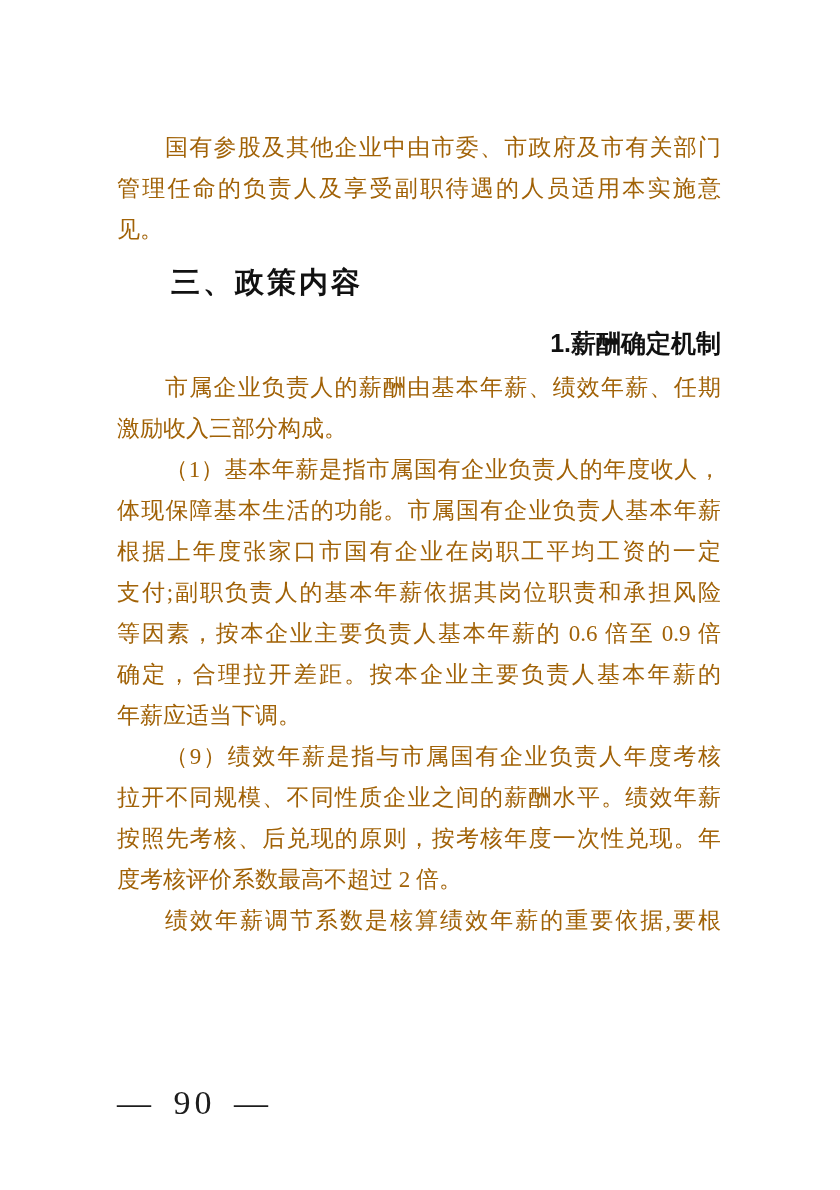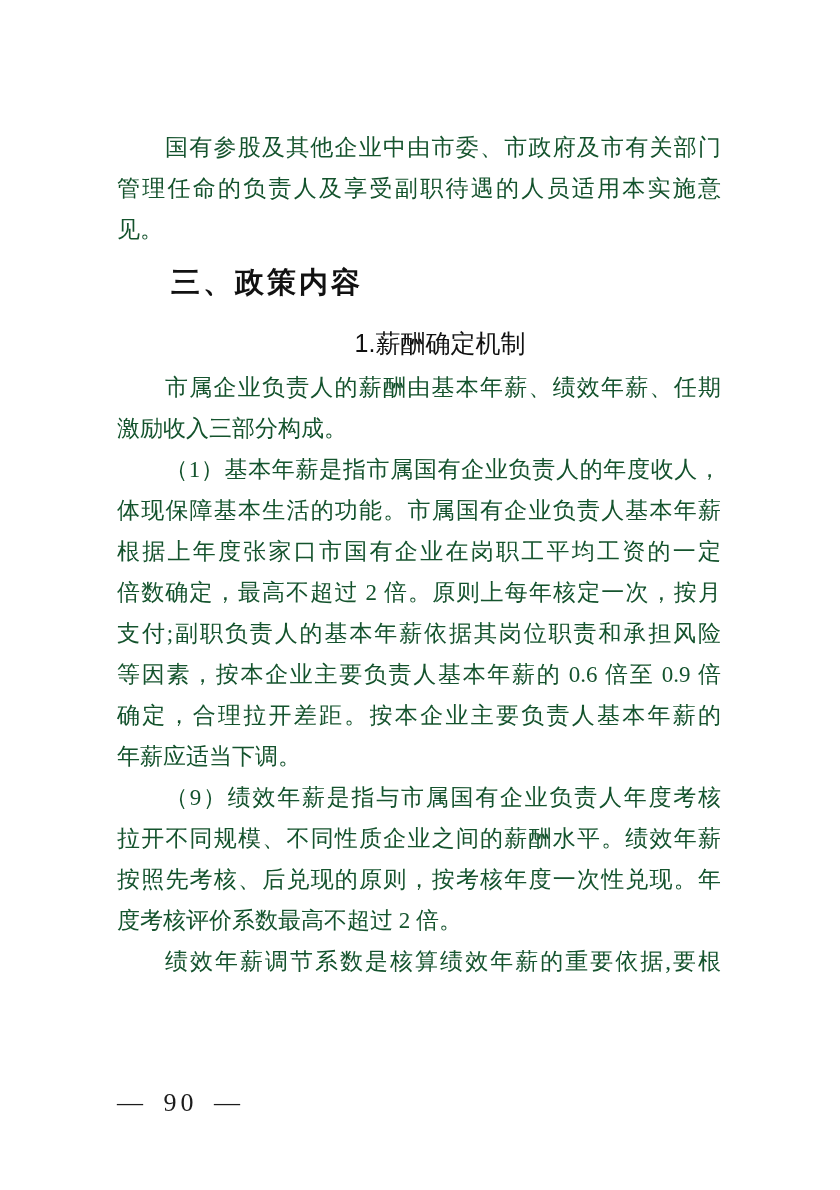--- a/index.html
+++ b/index.html
@@ -25,21 +25,21 @@
   .para {
     margin: 0;
     padding: 0;
   }
   .line {
     font-family: "Liberation Serif", "DejaVu Serif", serif;
     font-size: 23px;
     line-height: 41px;
     height: 41px;
     overflow: hidden;
-    color: #14532d;
+    color: #a16207;
     text-align: justify;
     text-align-last: justify;
     white-space: normal;
   }
   .line.last {
     text-align-last: left;
   }
   .line.indent {
     text-indent: 48px;
   }
@@ -49,35 +49,35 @@
     font-size: 29px;
     line-height: 48px;
     height: 48px;
     margin: 8px 0 14px 54px;
     letter-spacing: 3px;
     color: #111111;
     text-align: left;
   }
   .h2 {
     font-family: "Liberation Sans", "DejaVu Sans", sans-serif;
-    font-weight: normal;
+    font-weight: bold;
     font-size: 25px;
     line-height: 47px;
     height: 47px;
     margin: 0 0 0 42px;
     letter-spacing: 0px;
     color: #111111;
-    text-align: center;
+    text-align: right;
   }
   .footer {
     position: absolute;
     left: 117px;
     top: 1086px;
     font-family: "Liberation Serif", "DejaVu Serif", serif;
-    font-size: 26px;
+    font-size: 34px;
     line-height: 34px;
     color: #1c1c1c;
     letter-spacing: 4px;
     word-spacing: 6px;
   }
 </style>
 </head>
 <body>
 
 <div class="page">
@@ -87,21 +87,20 @@
       <div class="line last">见。</div>
       <div class="para"></div>
       <div class="h1">三、政策内容</div>
       <div class="h2">1.薪酬确定机制</div>
       <div class="line indent">市属企业负责人的薪酬由基本年薪、绩效年薪、任期</div>
       <div class="line last">激励收入三部分构成。</div>
       <div class="para"></div>
       <div class="line indent">（1）基本年薪是指市属国有企业负责人的年度收人，</div>
       <div class="line">体现保障基本生活的功能。市属国有企业负责人基本年薪</div>
       <div class="line">根据上年度张家口市国有企业在岗职工平均工资的一定</div>
-      <div class="line">倍数确定，最高不超过 2 倍。原则上每年核定一次，按月</div>
       <div class="line">支付;副职负责人的基本年薪依据其岗位职责和承担风险</div>
       <div class="line">等因素，按本企业主要负责人基本年薪的 0.6 倍至 0.9 倍</div>
       <div class="line">确定，合理拉开差距。按本企业主要负责人基本年薪的</div>
       <div class="line last">年薪应适当下调。</div>
       <div class="para"></div>
       <div class="line indent">（9）绩效年薪是指与市属国有企业负责人年度考核</div>
       <div class="line">拉开不同规模、不同性质企业之间的薪酬水平。绩效年薪</div>
       <div class="line">按照先考核、后兑现的原则，按考核年度一次性兑现。年</div>
       <div class="line last">度考核评价系数最高不超过 2 倍。</div>
       <div class="para"></div>

